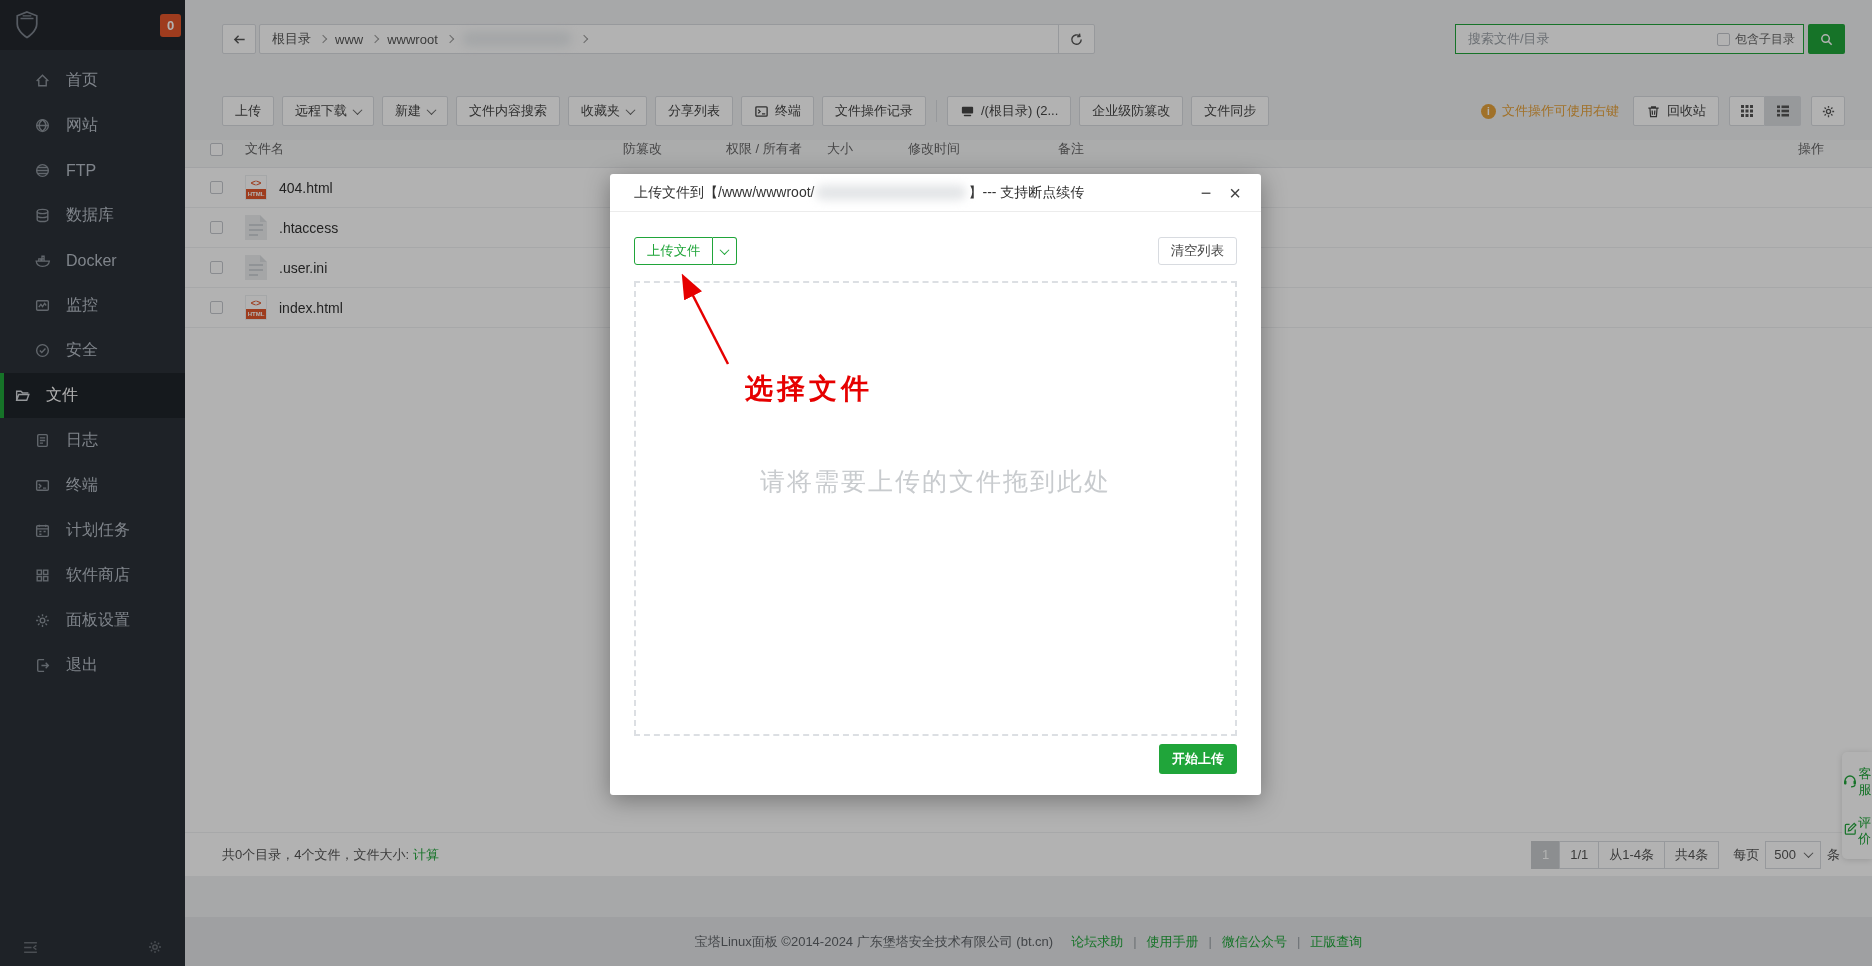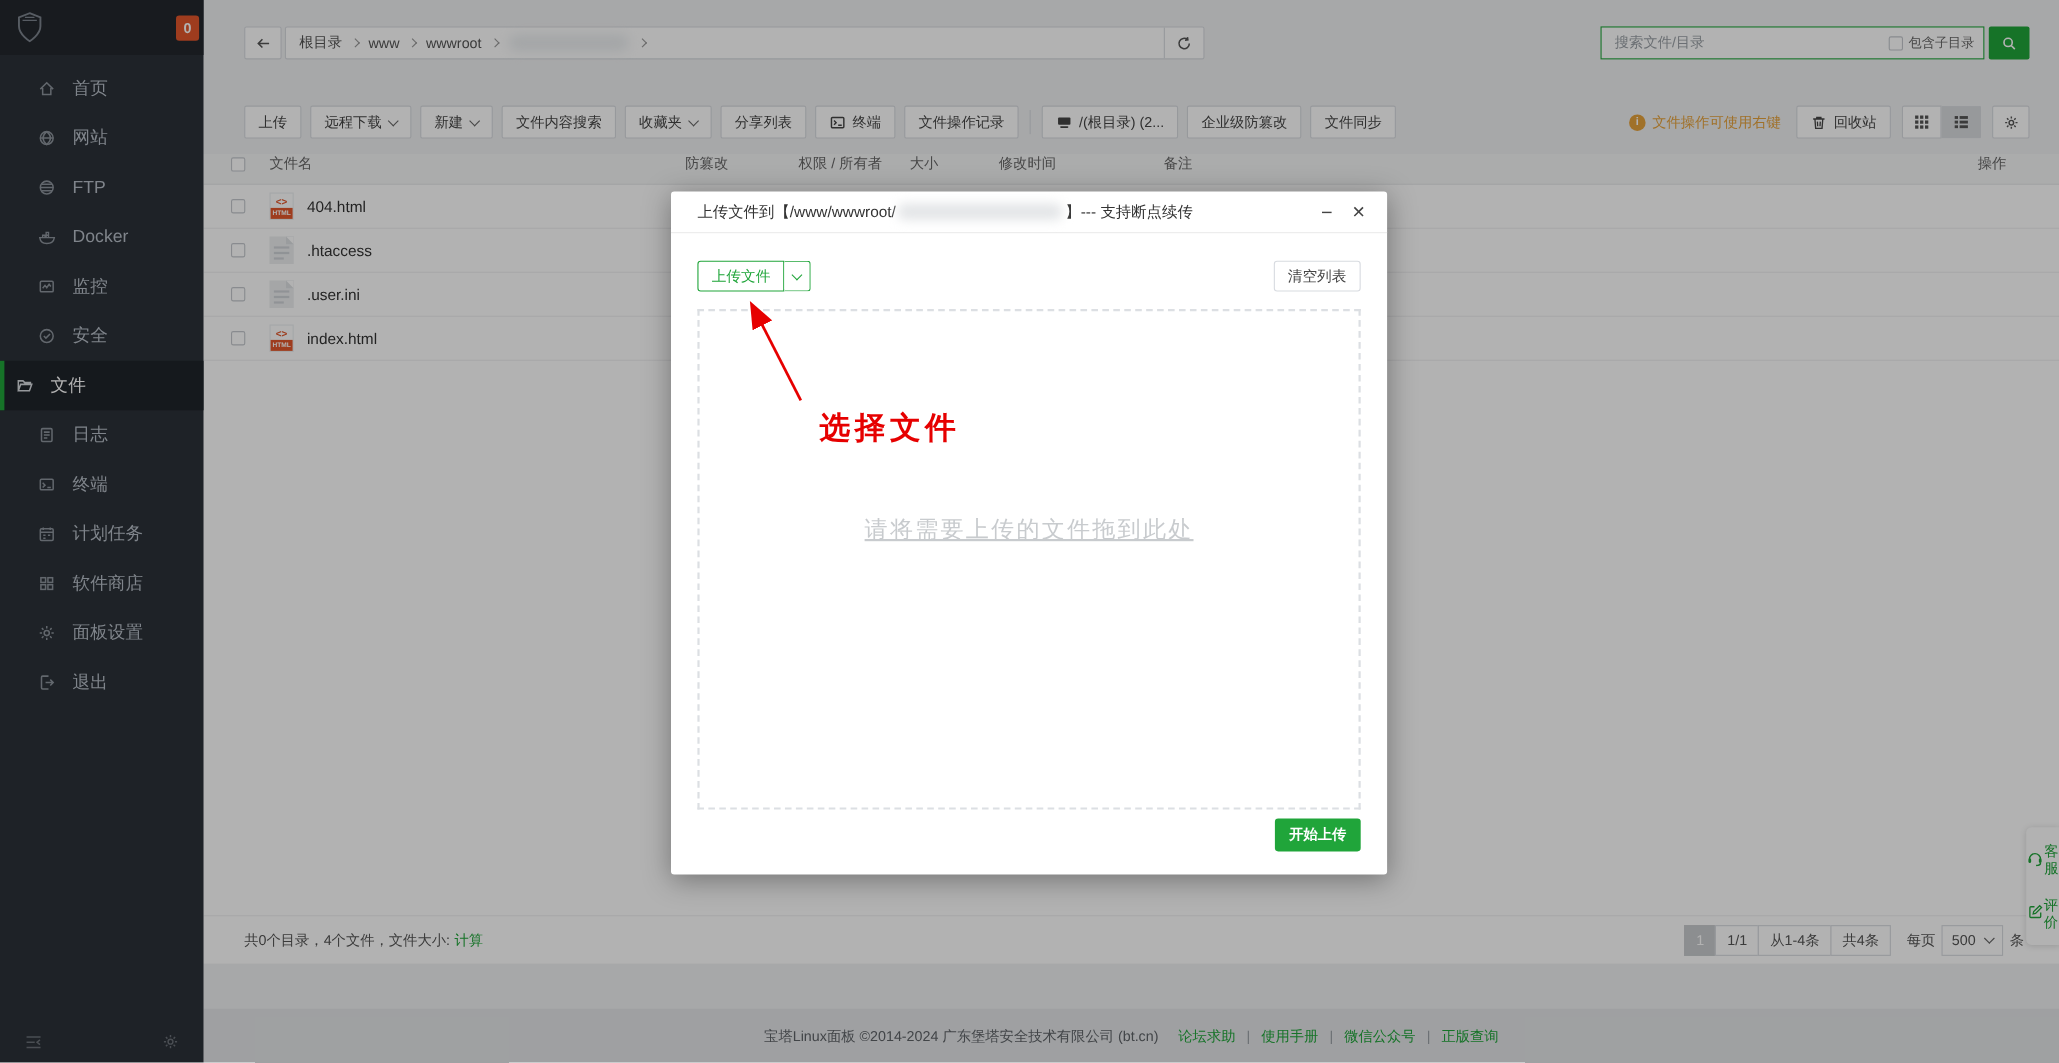--- a/index.html
+++ b/index.html
@@ -101,21 +101,21 @@
   .m-min { font-size:18px; color:#444; cursor:pointer; margin-right:18px; line-height:1; }
   .m-close { font-size:20px; color:#444; cursor:pointer; line-height:1; }
   .m-body { padding:25px 24px 0; position:relative; }
   .m-toprow { display:flex; justify-content:space-between; align-items:center; }
   .split-btn { display:flex; height:28px; }
   .sb-main { border:1px solid #20a53a; color:#20a53a; background:#fff; border-radius:3px 0 0 3px; padding:0 12px; display:flex; align-items:center; cursor:pointer; }
   .sb-caret { width:24px; border:1px solid #20a53a; border-left:none; border-radius:0 3px 3px 0; display:flex; align-items:center; justify-content:center; cursor:pointer; background:#fff; }
   .sb-caret .caret-down { border-color:#20a53a; margin:0; transform:rotate(45deg) translate(-1px,-1px); }
   .clear-btn { height:28px; border:1px solid #d8dbe0; background:#fff; border-radius:3px; padding:0 12px; color:#454545; display:flex; align-items:center; cursor:pointer; }
   .dropzone { margin-top:16px; height:455px; border:2px dashed #dcdfe3; display:flex; align-items:center; justify-content:center; }
-  .dz-text { color:#c8cbce; font-size:21px; letter-spacing:2px; margin-top:-55px;text-decoration:underline; }
+  .dz-text { color:#c8cbce; font-size:25px; letter-spacing:2px; margin-top:-55px; }
   .m-footrow { display:flex; justify-content:flex-end; margin-top:8px; }
   .start-btn { height:30px; background:#20a53a; border:none; border-radius:3px; color:#fff; font-size:13px; font-weight:bold; padding:0 13px; cursor:pointer; }
   .annot-svg { position:absolute; left:0; top:0; pointer-events:none; }
   .annot-text { position:absolute; left:135px; top:196px; color:#e60000; font-size:28px; font-weight:bold; letter-spacing:4px; font-family:"Liberation Serif","DejaVu Serif",serif; pointer-events:none; }
 </style>
 </head>
 <body>
 
 <aside class="sidebar">
   <div class="logo-bar">
@@ -146,20 +146,29 @@
       <span class="ml">网站</span>
     </li>
     <li class="menu-item">
       <span class="mi">
           <svg width="17" height="17" viewBox="0 0 16 16" fill="none" stroke="currentColor" stroke-width="1.3">
             <circle cx="8" cy="8" r="5.5"></circle>
             <path d="M2.5 8 h11 M3.5 5.2 h9 M3.5 10.8 h9"></path>
           </svg>
         </span>
       <span class="ml">FTP</span>
+    </li>
+    <li class="menu-item">
+      <span class="mi">
+          <svg width="17" height="17" viewBox="0 0 16 16" fill="none" stroke="currentColor" stroke-width="1.3">
+            <ellipse cx="8" cy="4.2" rx="5" ry="2"></ellipse>
+            <path d="M3 4.2 v7.5 c0 1.1 2.2 2 5 2 s5 -.9 5 -2 V4.2 M3 8 c0 1.1 2.2 2 5 2 s5 -.9 5 -2"></path>
+          </svg>
+        </span>
+      <span class="ml">数据库</span>
     </li>
     <li class="menu-item">
       <span class="mi">
           <svg width="17" height="17" viewBox="0 0 16 16" fill="none" stroke="currentColor" stroke-width="1.2">
             <path d="M2 8.5 h12.5 c-.5 3.5 -3 5 -6.5 5 c-3.2 0 -5.5 -1.5 -6 -5 z"></path>
             <path d="M4.5 8.5 V6.5 h2 v2 M7.5 8.5 V6.5 h2 v2 M7.5 6 V4 h2 v2"></path>
           </svg>
         </span>
       <span class="ml">Docker</span>
     </li>

